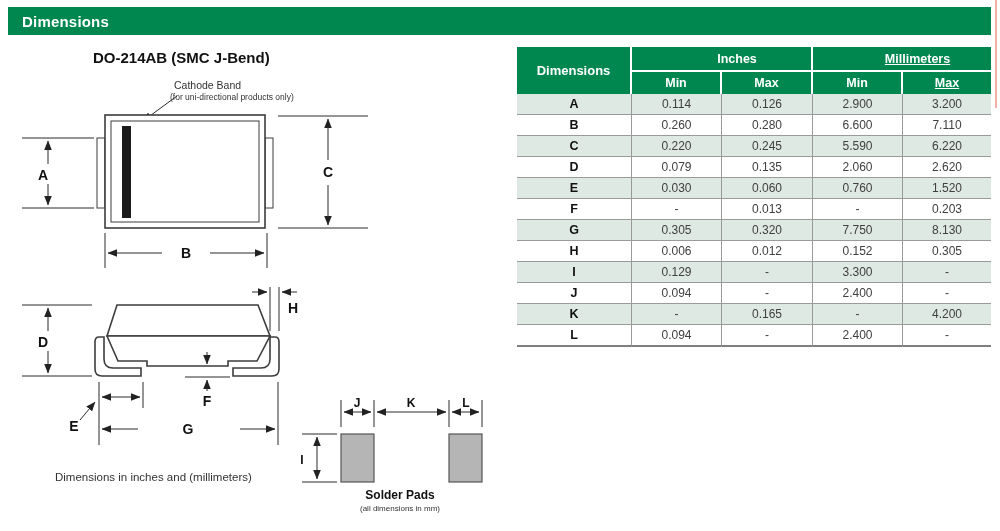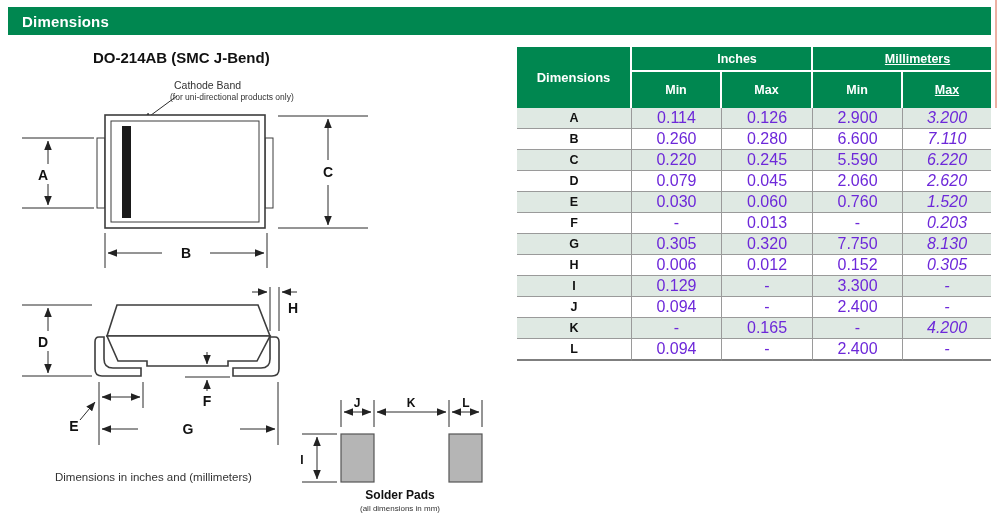--- a/index.html
+++ b/index.html
@@ -30,25 +30,25 @@
 
   
   #tbl-wrap{position:absolute;left:517px;top:47px;width:474px;}
   table{border-collapse:separate;border-spacing:0;table-layout:fixed;width:474px;}
   th,td{margin:0;overflow:hidden;}
   thead th{background:#008750;color:#fff;font-weight:bold;font-size:12.5px;text-align:center;
            vertical-align:middle;border-right:2px solid #fff;padding:0;}
   thead th:last-child{border-right:none;text-decoration:underline;}
   thead tr.grp th{height:23px;}
   thead tr.grp th.gh{border-bottom:2px solid #fff;padding-left:31px;}
-  thead tr.sub th{height:36px;}
+  thead tr.sub th{height:22px;}
   thead th.c1{font-size:13px;}
-  tbody td{font-size:16px;color:#6d28d9;text-align:center;height:20px;line-height:20px;
+  tbody td{font-size:12px;color:#404040;text-align:center;height:20px;line-height:20px;
            border-right:1px solid #9a9a9a;border-bottom:1px solid #9a9a9a;padding:0;}
-  tbody td:last-child{border-right:none;font-style:italic;}
+  tbody td:last-child{border-right:none;}
   tbody td.dim{font-weight:bold;color:#111;font-size:12.5px;}
   tbody tr:nth-of-type(odd) td{background:#dfe9e3;}
   tbody tr:nth-of-type(even) td{background:#ffffff;}
   tbody tr:last-child td{border-bottom:2px solid #7f7f7f;}
 </style>
 </head>
 <body>
 
 <div id="page">
 
@@ -202,21 +202,21 @@
             <td class="dim">C</td>
             <td>0.220</td>
             <td>0.245</td>
             <td>5.590</td>
             <td>6.220</td>
           </tr>
 
           <tr>
             <td class="dim">D</td>
             <td>0.079</td>
-            <td>0.045</td>
+            <td>0.135</td>
             <td>2.060</td>
             <td>2.620</td>
           </tr>
 
           <tr>
             <td class="dim">E</td>
             <td>0.030</td>
             <td>0.060</td>
             <td>0.760</td>
             <td>1.520</td>

